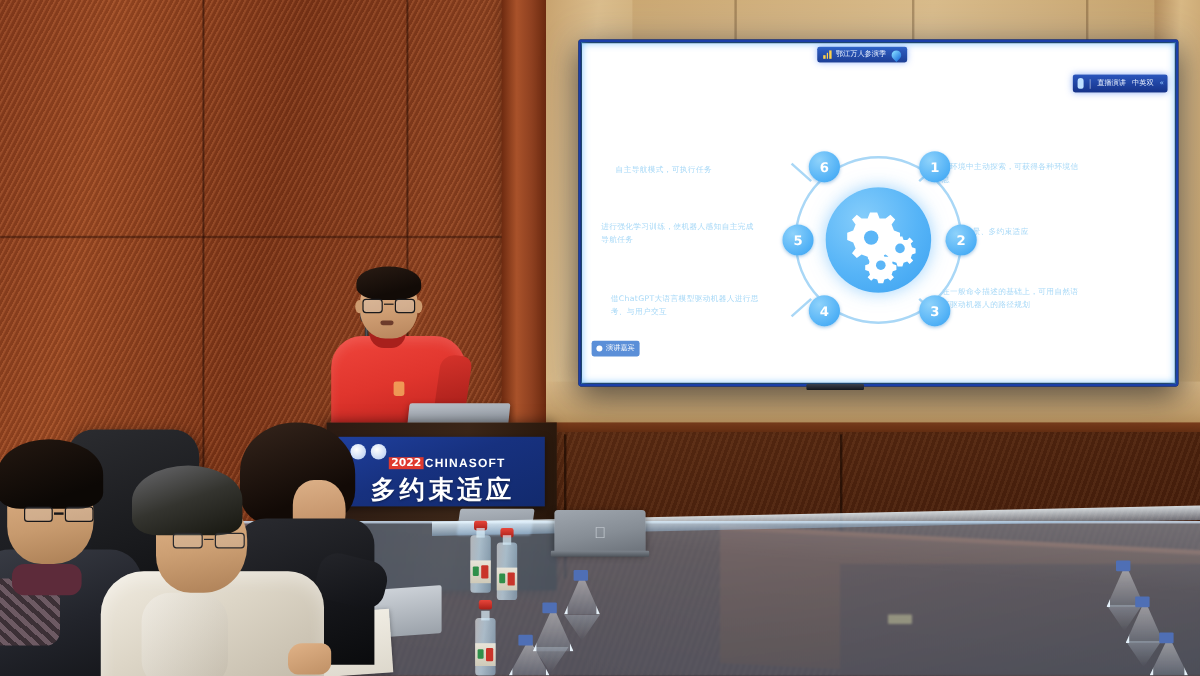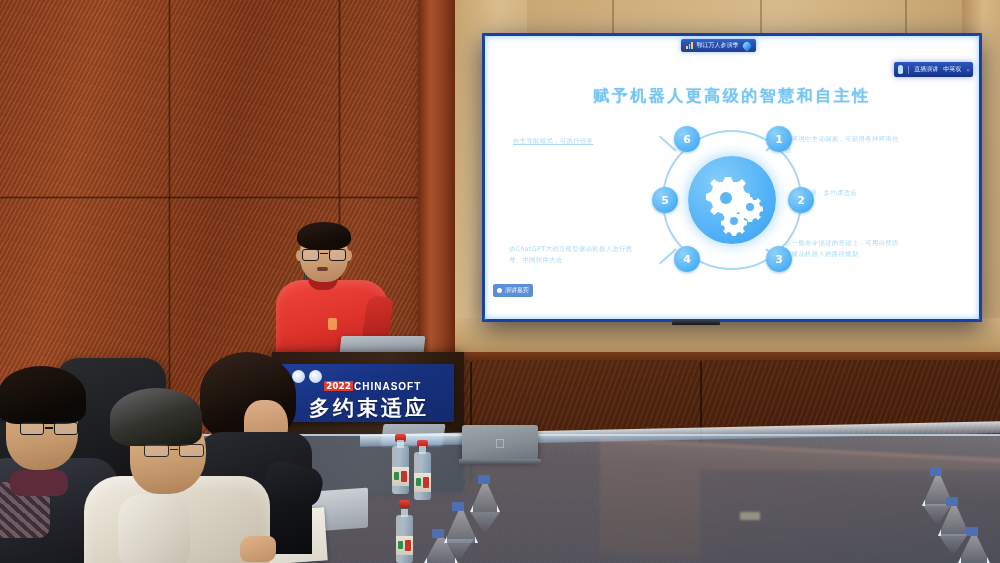--- a/index.html
+++ b/index.html
@@ -589,24 +589,24 @@
   <div class="dado"></div>
   <div class="dado-rail"></div>
   <div class="lower-wall"></div>
   <div class="lower-wall-seam" style="left:470px;top:362px"></div>
   <div class="lower-wall-seam" style="left:700px;top:362px"></div>
 
   <div id="tv">
     <div id="screen">
 
 
-      <div class="slide-title">赋予机器人更高级的智慧和自主性</div>
-
-      <div class="dnote left" style="left:28px; top:100px;text-decoration:underline;">自主导航模式，可执行任务</div>
-      <div class="dnote left" style="left:24px; top:208px;">借ChatGPT大语言模型驱动机器人进行思考、中国软件大会</div>
+
+      <div class="dnote left" style="left:28px; top:100px;">自主导航模式，可执行任务</div>
+      <div class="dnote left" style="left:16px; top:148px;">进行强化学习训练，使机器人感知自主完成导航任务</div>
+      <div class="dnote left" style="left:24px; top:208px;">借ChatGPT大语言模型驱动机器人进行思考、与用户交互</div>
 
       <div class="dnote right" style="left:300px; top:98px;">在环境中主动探索，可获得各种环境信息</div>
       <div class="dnote right" style="left:312px; top:152px;">多场景、多约束适应</div>
       <div class="dnote right" style="left:300px; top:202px;">在一般命令描述的基础上，可用自然语言驱动机器人的路径规划</div>
 
       <div id="diagram">
         <div class="ring"></div>
 
         <div class="spoke" style="left:118px; top:34px; width:22px; transform:rotate(-42deg);"></div>
         <div class="spoke" style="left:28px;  top:34px; width:22px; transform:rotate(222deg);"></div>

